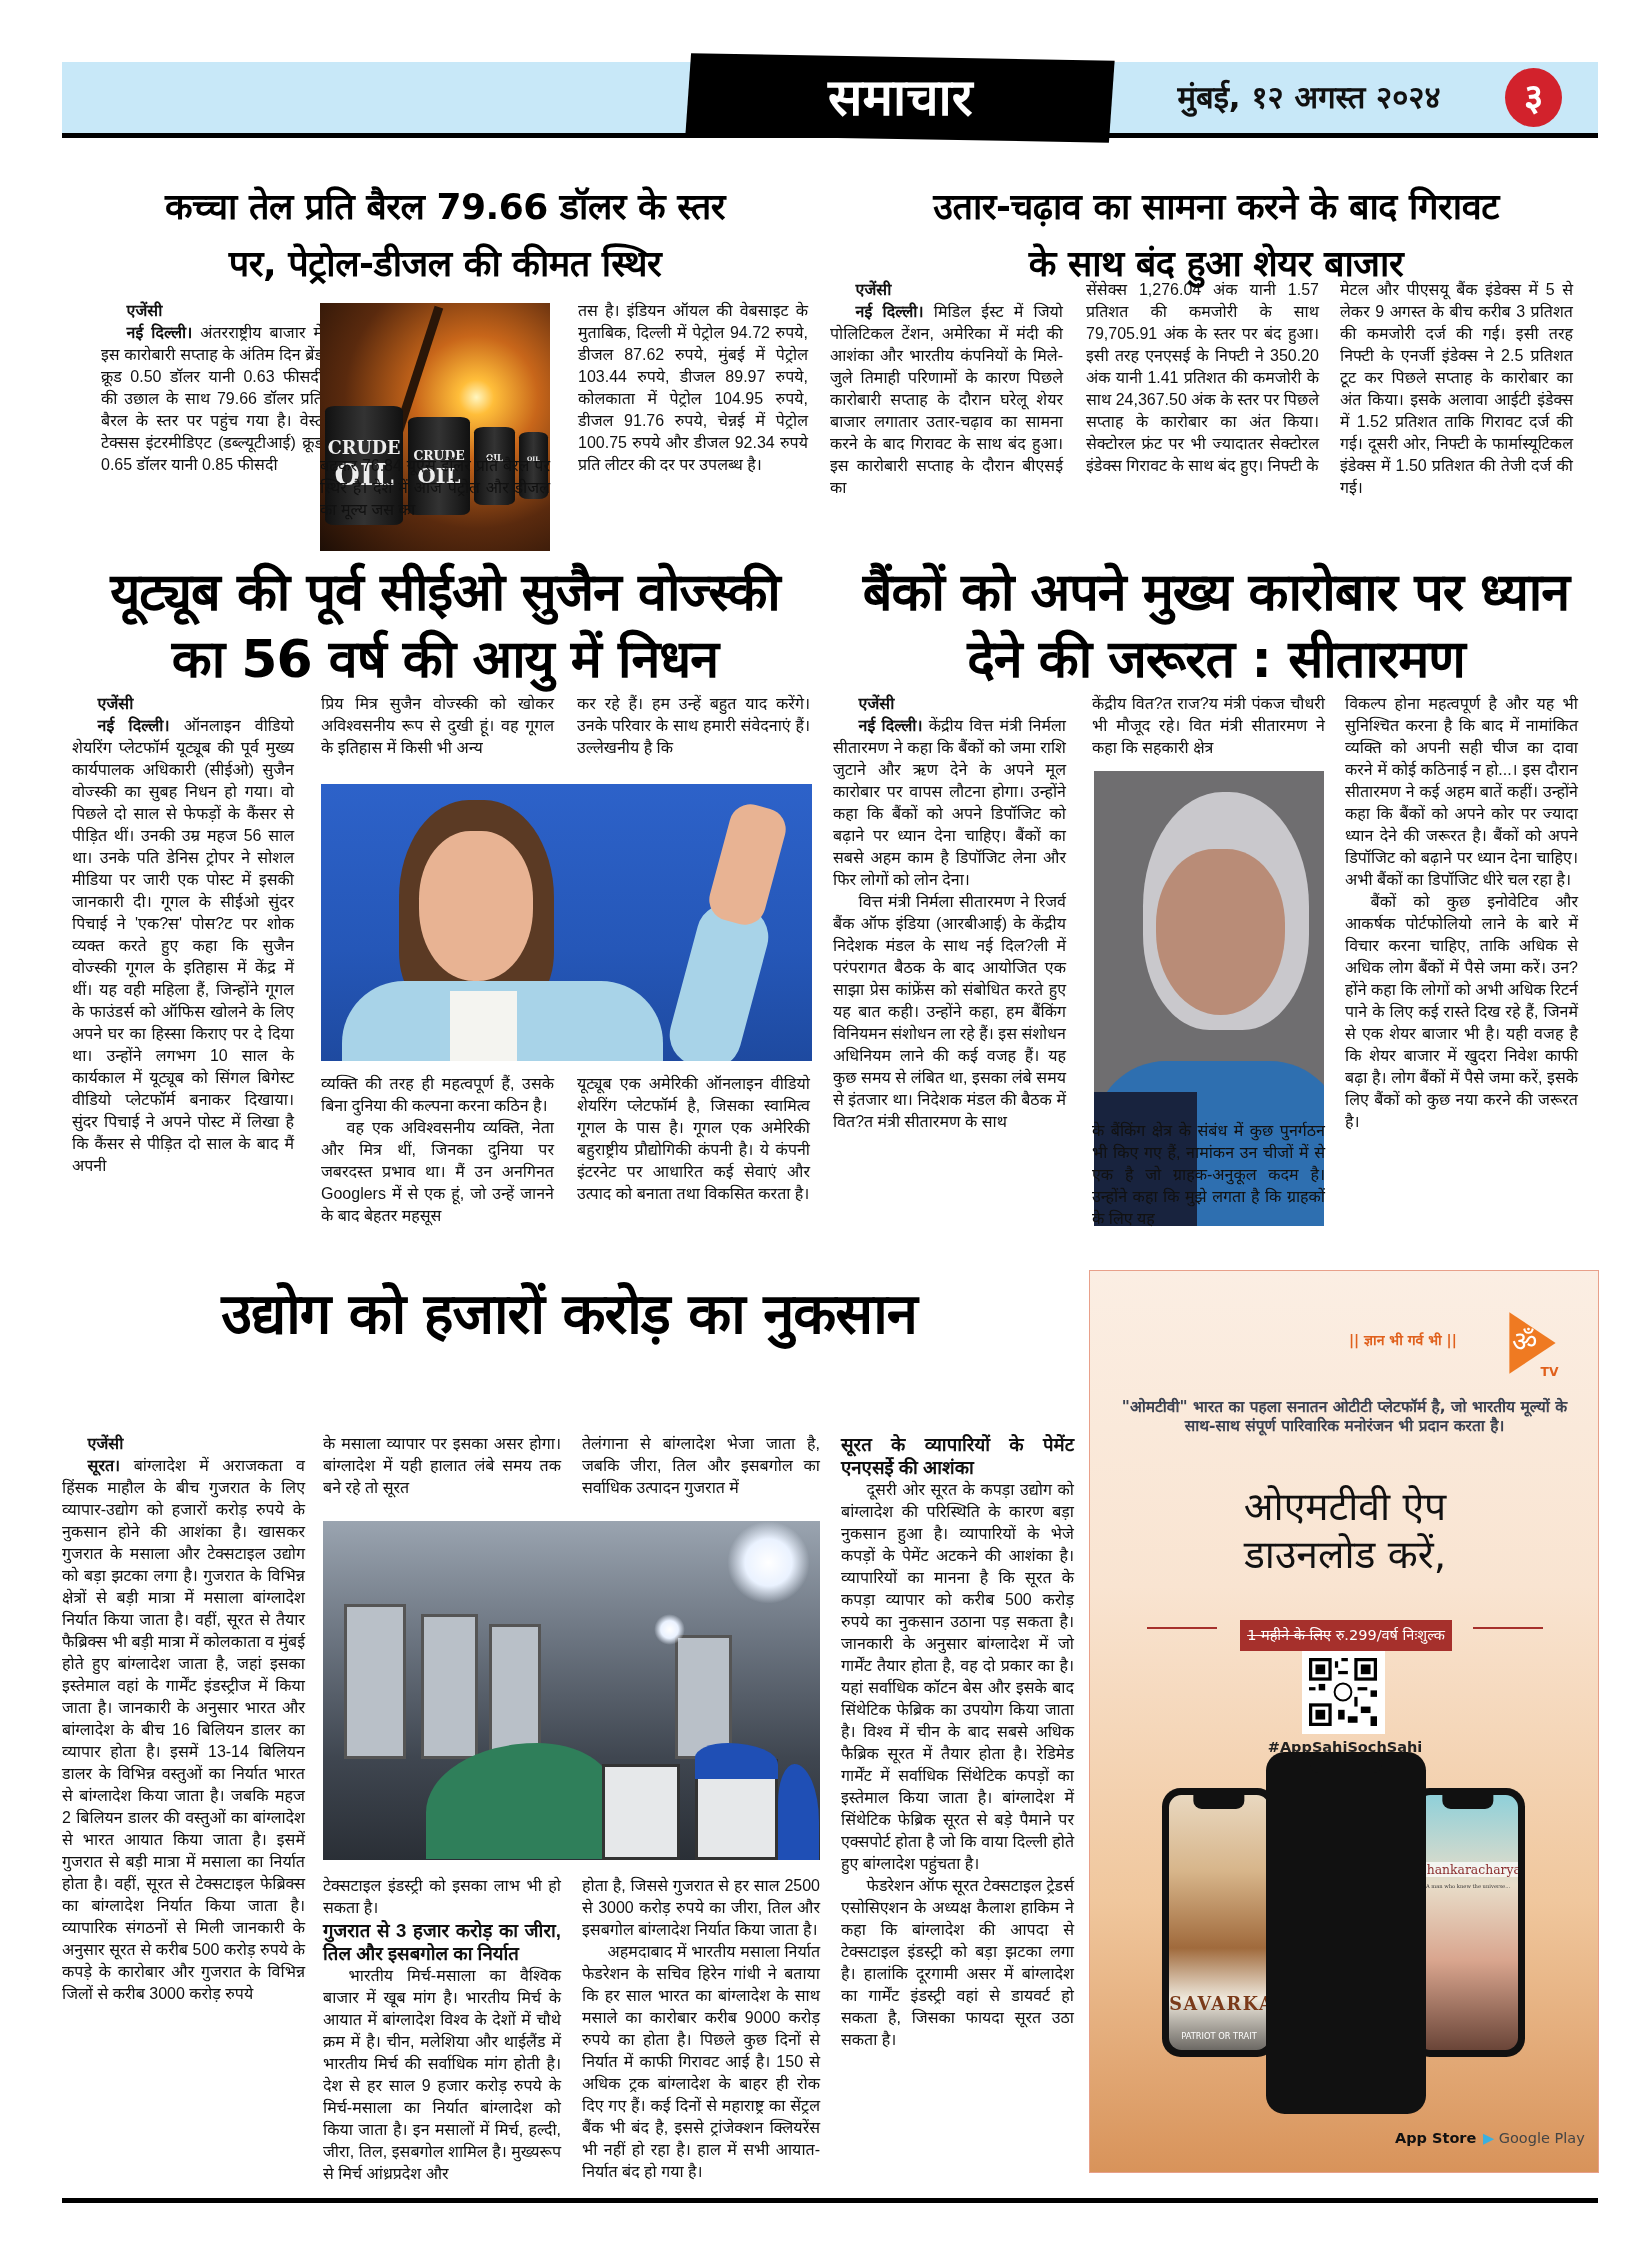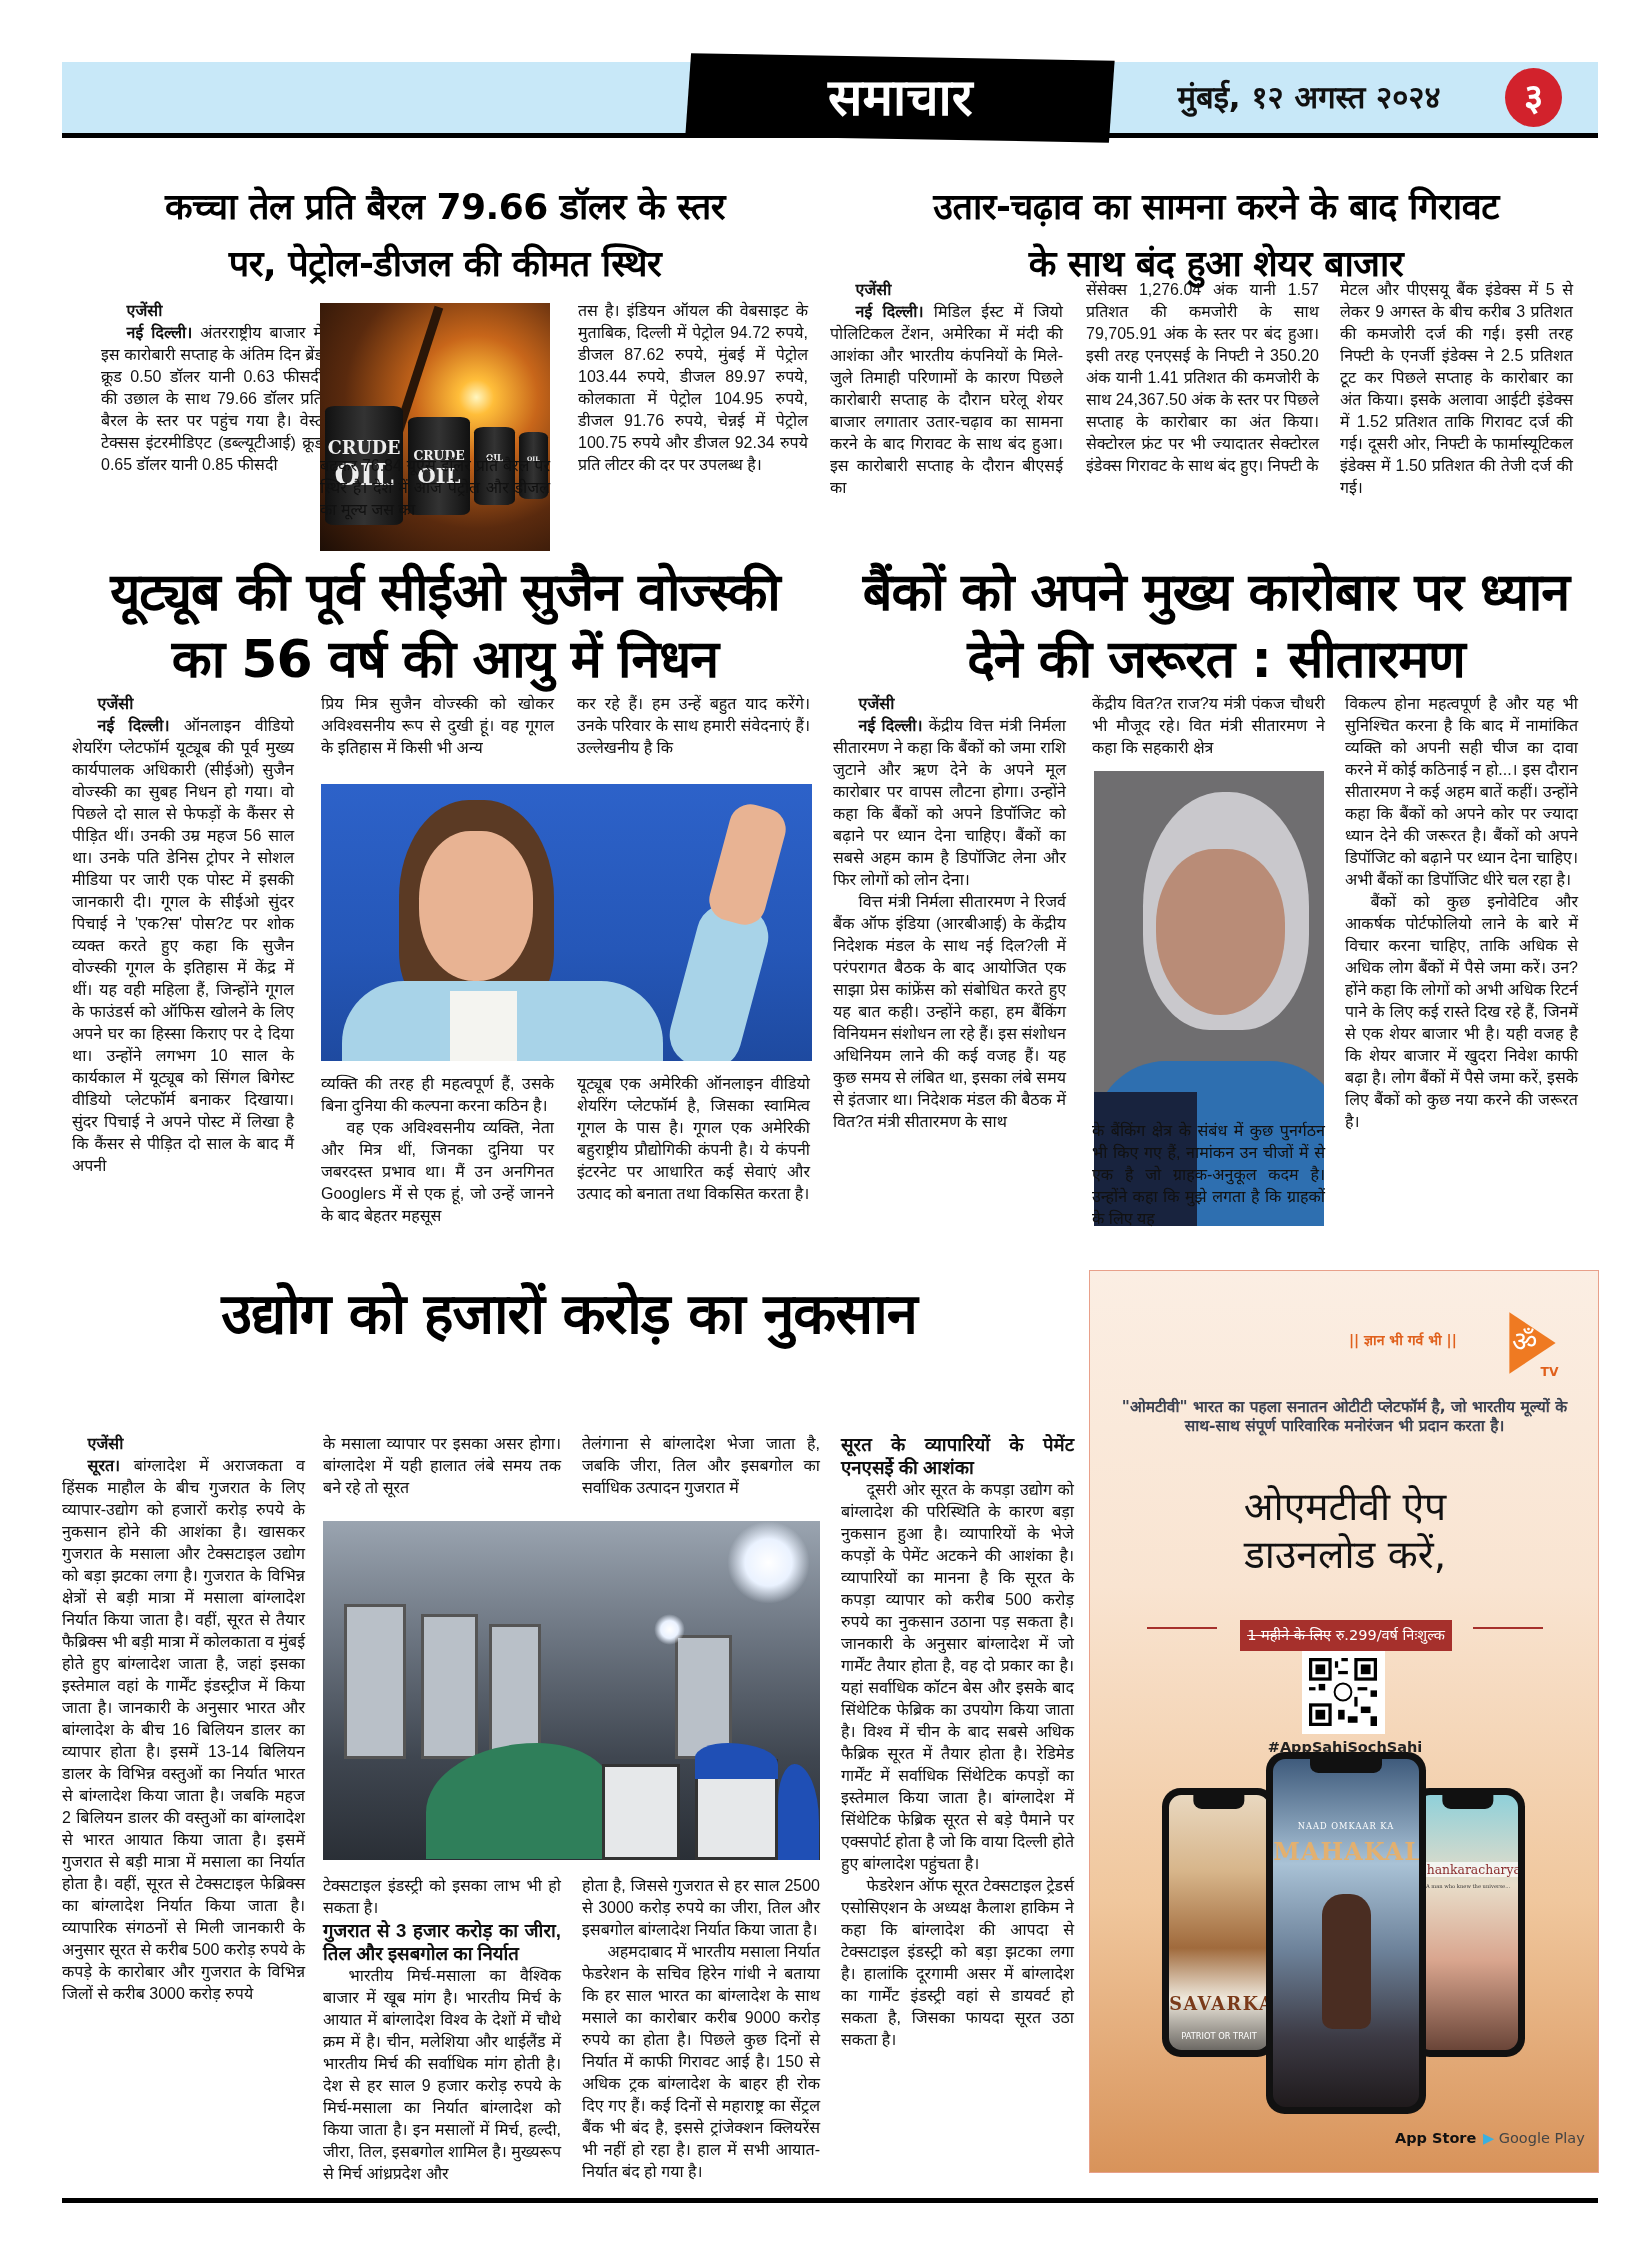--- a/index.html
+++ b/index.html
@@ -284,25 +284,20 @@
   </div>
   <div class="phone" style="left:321px; top:517px; width:114px; height:269px;">
     <div class="notch"></div>
     <div class="screen scr-shank">
       <div class="scr-title" style="top:67px; font-size:12.4px; color:#8a2e2e; background:rgba(255,255,255,0.7);">Shankaracharya</div>
       <div class="scr-title" style="top:88px; font-size:5.2px; color:#333;">A man who knew the universe...</div>
     </div>
   </div>
   <div class="phone" style="left:176px; top:481px; width:160px; height:362px; z-index:2;">
     <div class="notch"></div>
-    <div class="screen scr-mahakal">
-      <div class="scr-title" style="top:62px; font-size:8.3px; color:#fff; letter-spacing:1px;">NAAD OMKAAR KA</div>
-      <div class="scr-title" style="top:78px; font-size:24px; font-weight:bold; color:#e2b070; letter-spacing:1px;">MAHAKAL</div>
-      <div style="position:absolute; left:49px; top:135px; width:49px; height:135px; background:#4a2d22; border-radius:21px 21px 10.3px 10.3px;"></div>
-    </div>
   </div>
 
   <div class="store" style="left:305px;"><span></span> <span>App Store</span></div>
   <div class="store" style="left:393px; color:#444; font-weight:normal;"><span style="color:#3ab0e0;">▶</span> <span>Google Play</span></div>
 </div>
 
 <div class="rule" style="top:2198px;"></div>
 
 
 </body></html>

